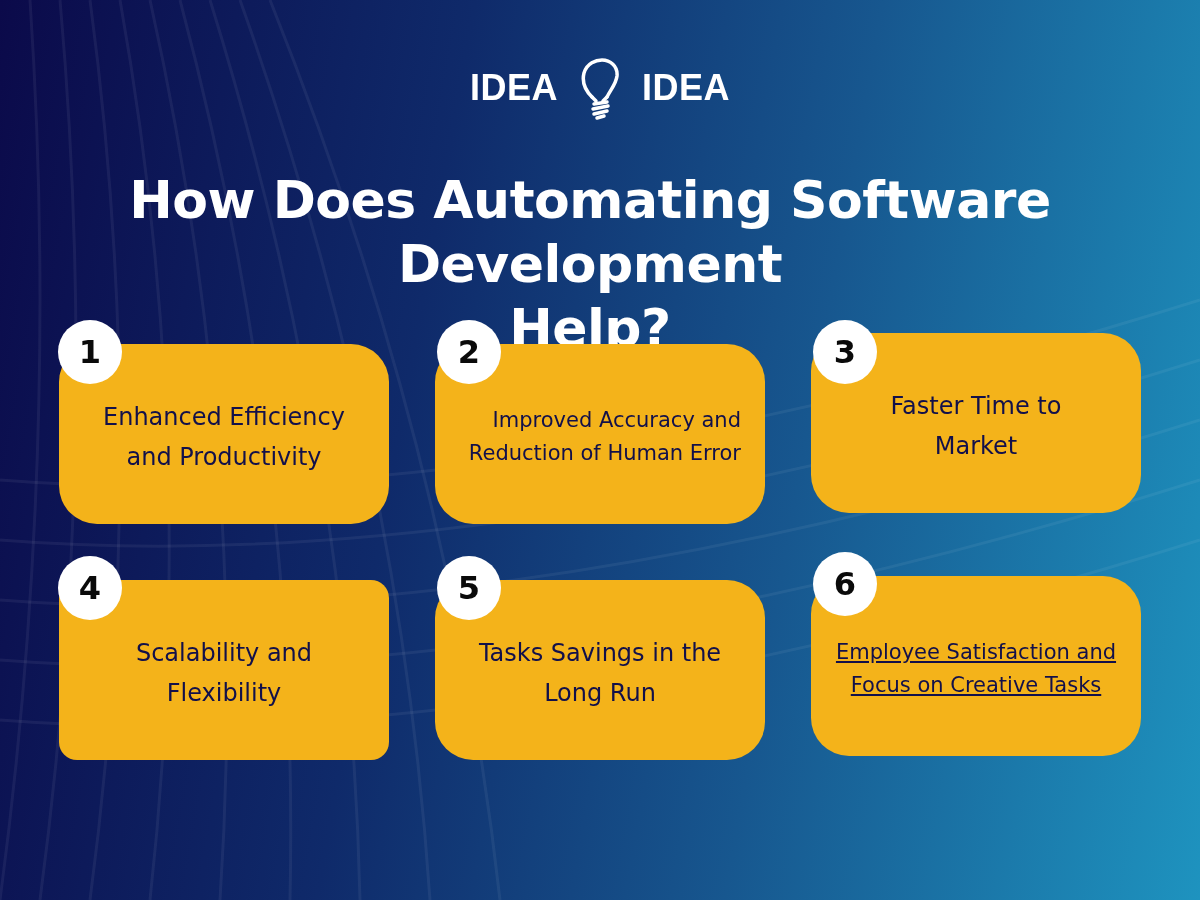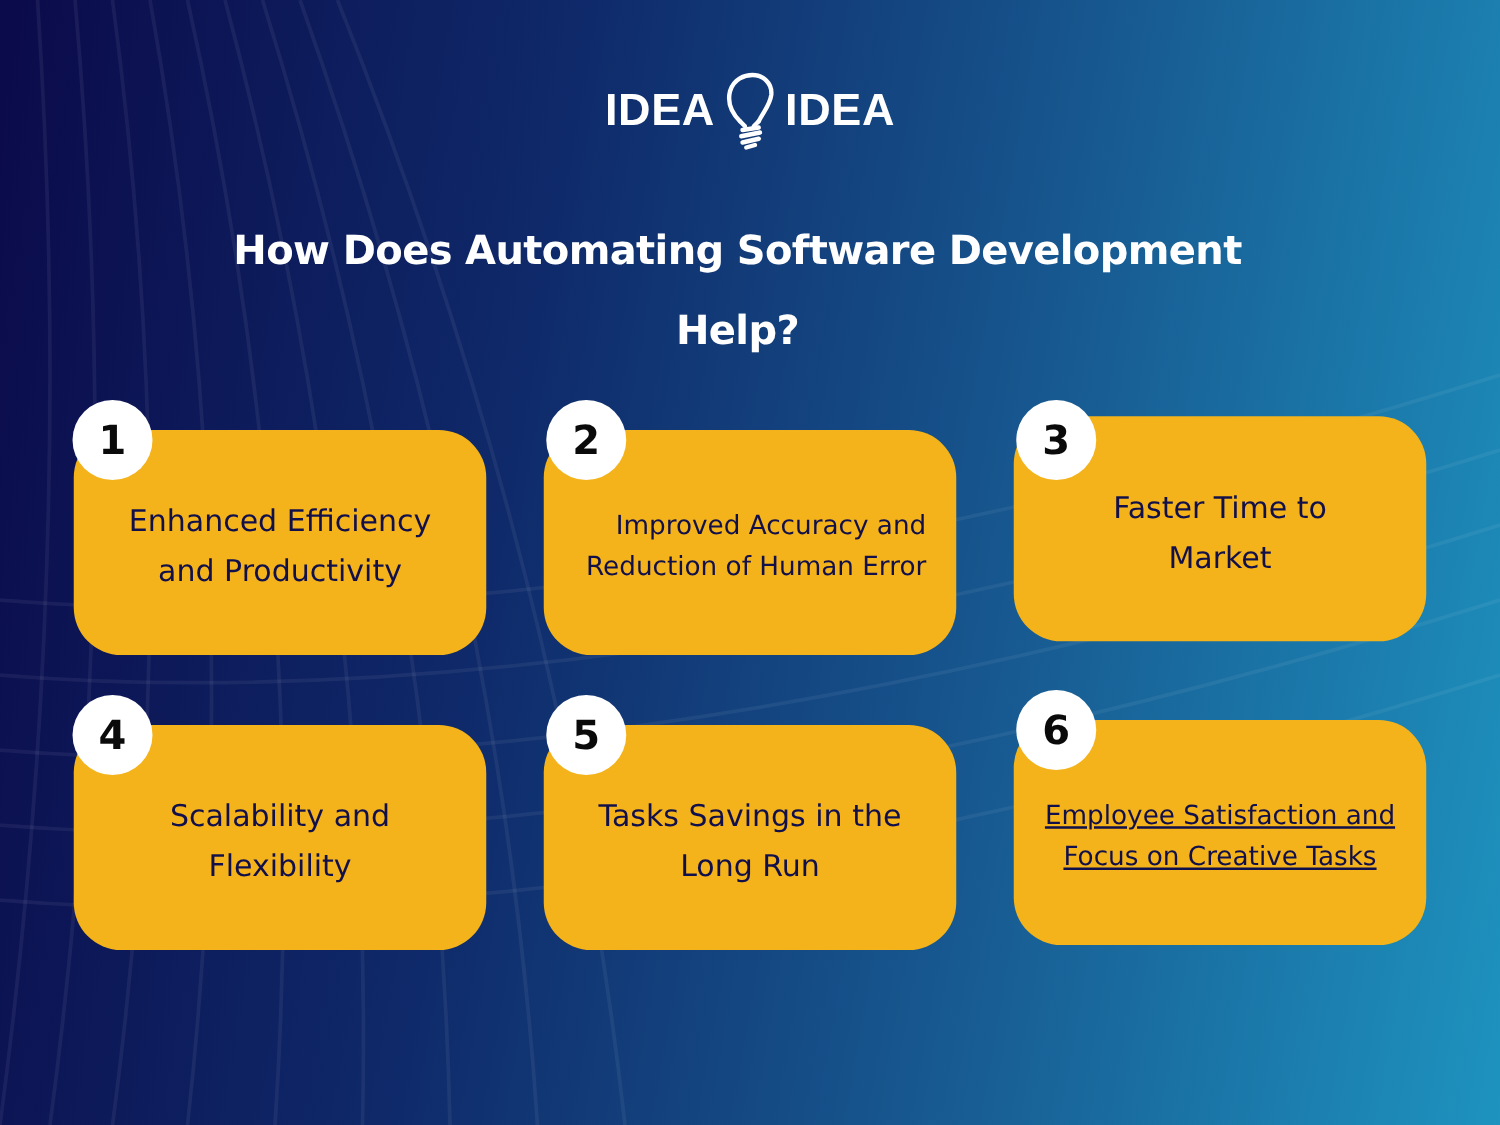--- a/index.html
+++ b/index.html
@@ -4,27 +4,27 @@
 <style>
   html, body { margin: 0; padding: 0; }
   body {
     width: 1200px; height: 900px; overflow: hidden; position: relative;
     background: linear-gradient(100deg, #0b0a4a 0%, #0f2a6a 35%, #17578f 65%, #1e93bf 100%);
     font-family: "Liberation Sans", sans-serif;
   }
   .bg-lines { position: absolute; inset: 0; pointer-events: none; }
   .logo {
     position: absolute; top: 55px; left: 0; width: 1200px;
-    display: flex; justify-content: center; align-items: center; gap: 6px;
+    display: flex; justify-content: center; align-items: center; gap: 20px;
     color: #ffffff; font-weight: 700; font-size: 36px; letter-spacing: 0.5px;
   }
   .logo .bulb { width: 40px; height: 66px; margin: 0 2px; position: relative; top: 2px; }
   .title {
     position: absolute; top: 168px; left: 40px; width: 1100px;
-    text-align: center; color: #ffffff; font-weight: 700; font-size: 32px; line-height: 64px;
+    text-align: center; color: #ffffff; font-weight: 700; font-size: 52px; line-height: 64px;
     font-family: "DejaVu Sans", sans-serif; letter-spacing: -0.5px;
   }
   .card {
     position: absolute; width: 330px; height: 180px;
     background: #f4b31a; border-radius: 38px;
     display: flex; align-items: center; justify-content: center;
     text-align: center; color: #12104a;
     font-family: "DejaVu Sans", sans-serif; font-weight: 500;
     box-sizing: border-box; padding: 16px 24px 10px 24px;
   }
@@ -87,21 +87,21 @@
 <div class="card" style="left:435px; top:344px;text-align:right;">
   <div class="label small">Improved Accuracy and Reduction of Human Error</div>
 </div>
 <div class="badge" style="left:437px; top:320px;">2</div>
 
 <div class="card" style="left:811px; top:333px;">
   <div class="label" style="padding:0 40px;">Faster Time to Market</div>
 </div>
 <div class="badge" style="left:813px; top:320px;">3</div>
 
-<div class="card" style="left:59px; top:580px;">
+<div class="card" style="left:59px; top:580px;border-radius:18px;">
   <div class="label" style="padding:0 30px;">Scalability and Flexibility</div>
 </div>
 <div class="badge" style="left:58px; top:556px;">4</div>
 
 <div class="card" style="left:435px; top:580px;">
   <div class="label">Tasks Savings in the Long Run</div>
 </div>
 <div class="badge" style="left:437px; top:556px;">5</div>
 
 <div class="card" style="left:811px; top:576px;text-decoration:underline;">

